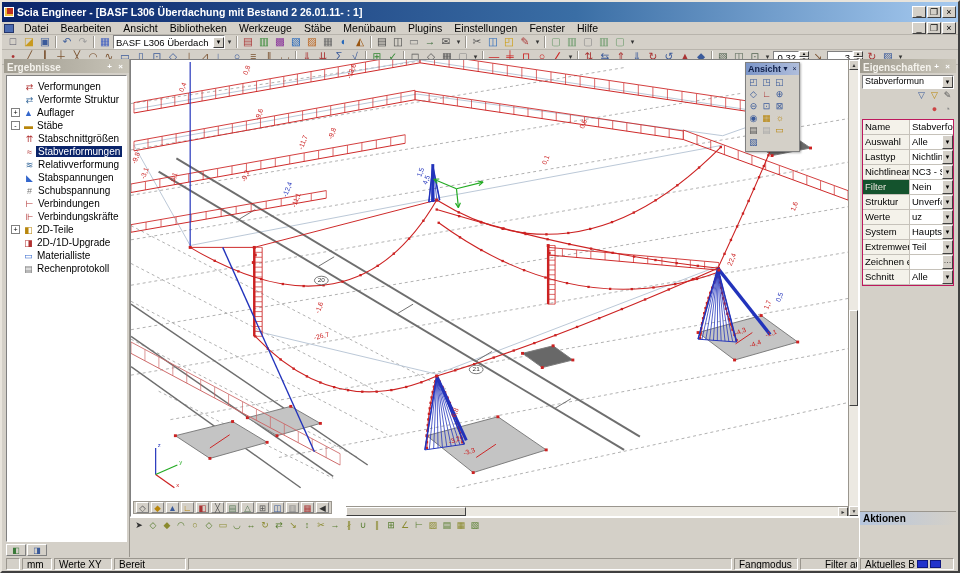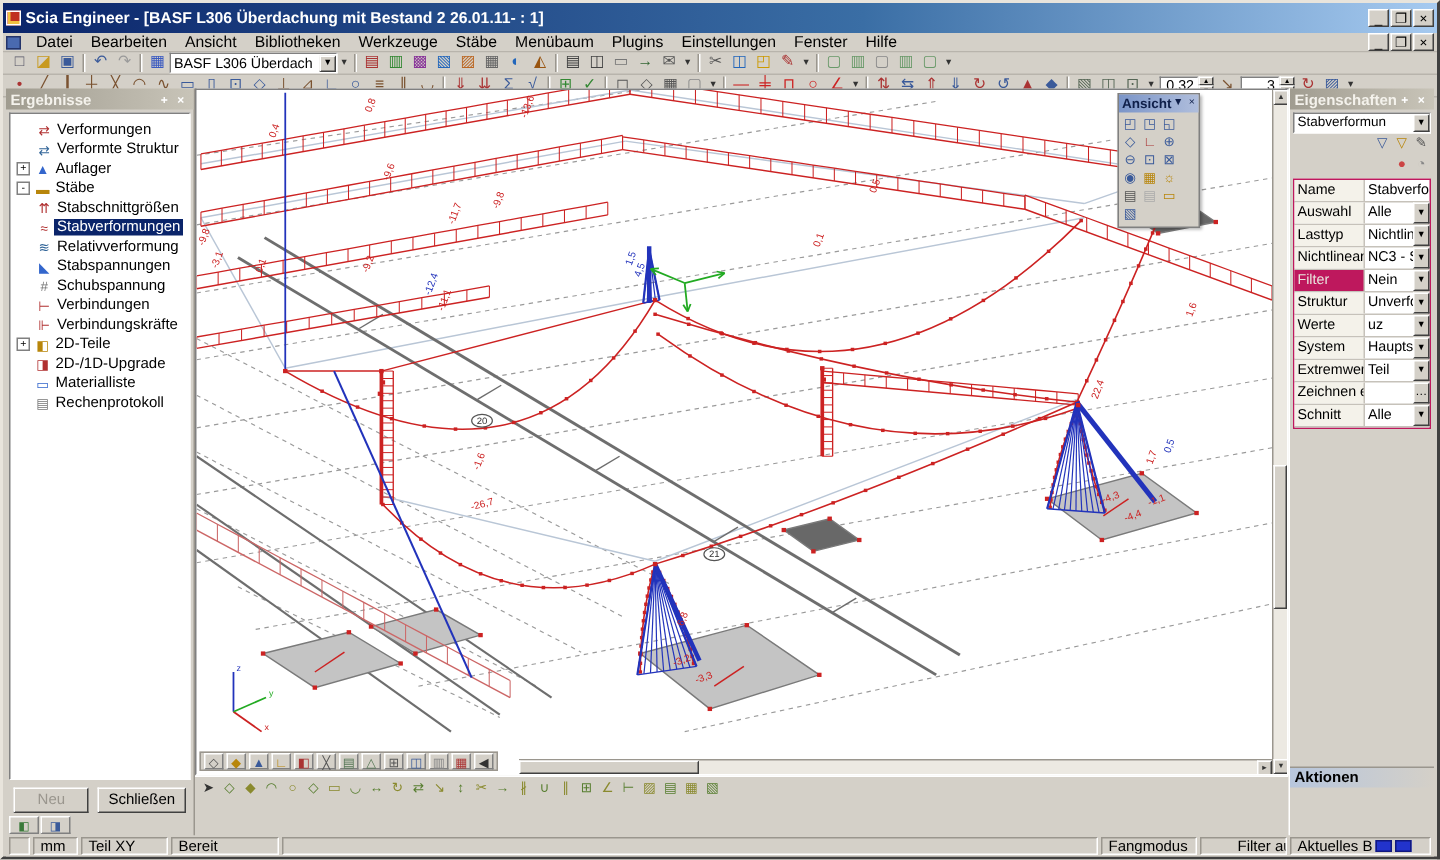--- a/index.html
+++ b/index.html
@@ -126,21 +126,21 @@
     border-color:#808080 #fff #fff #808080; display:flex; align-items:flex-start; }
   .prop-combo .ctext { flex:1; font-size:9px; padding:0 2px; white-space:nowrap; overflow:hidden; }
   .prop-combo .cbtn { width:11px; height:12px; background:#d4d0c8; border:1px solid;
     border-color:#fff #404040 #404040 #fff; font-size:6px; line-height:10px; text-align:center; }
   .prop-iconrow { display:flex; justify-content:flex-end; padding:1px 2px; }
   .prop-iconrow .tbi { width:13px; height:12px; font-size:9px; line-height:11px; }
   .pgrid { margin:2px; border:1px solid #be185d; background:#fff; }
   .prow { display:flex; height:15px; border-bottom:1px solid #c6c2ba; font-size:9.5px; }
   .plabel { width:47px; background:#f4f2ea; border-right:1px solid #c6c2ba; padding:1px 2px;
     white-space:nowrap; overflow:hidden; }
-  .plabel.sel { background:#be185d; color:#e8e4dc; }
+  .plabel.sel { background:#14532d; color:#e8e4dc; }
   .pval { flex:1; padding:1px 2px; white-space:nowrap; overflow:hidden; }
   .pdrop { width:11px; background:#d4d0c8; border:1px solid;
     border-color:#fff #404040 #404040 #fff; font-size:6px; line-height:12px; text-align:center; }
   .pellipsis { width:11px; background:#d4d0c8; border:1px solid;
     border-color:#fff #404040 #404040 #fff; font-size:8px; line-height:10px; text-align:center; }
 
   
   .actions { height:46px; border-top:1px solid #9a968e; display:flex; flex-direction:column; }
   .act-cap { height:13px; background:linear-gradient(90deg,#b7c6dd,#d4d0c8); font-size:10px;
     font-weight:bold; padding:0 3px; line-height:13px; color:#000; }
@@ -386,24 +386,20 @@
             <span class="expand-spacer"></span>
             <span class="tree-icon" style="color: rgb(51, 102, 204);">▭</span>
             <span class="tree-label">Materialliste</span>
           </div>
           <div class="tree-row" style="padding-left: 4px;">
             <span class="expand-spacer"></span>
             <span class="tree-icon" style="color: rgb(119, 119, 119);">▤</span>
             <span class="tree-label">Rechenprotokoll</span>
           </div>
         </div>
-      <div class="btnrow">
-        <span class="btn disabled">Neu</span>
-        <span class="btn">Schließen</span>
-      </div>
       <div class="tabsrow" id="sidebar-tabs">
           <span class="tabsq" style="color: rgb(58, 122, 58);">◧</span>
           <span class="tabsq" style="color: rgb(58, 90, 154);">◨</span>
         </div>
     </div>
 
     <div class="centercol">
       <div class="viewport">
         <svg id="scene" viewBox="0 0 727 466" preserveAspectRatio="none">
             <line x1="0" y1="46" x2="300" y2="0" stroke="#9a9a9a" stroke-width="0.8" stroke-dasharray="3,3"></line>
@@ -1133,20 +1129,20 @@
       </div>
       <div class="actions">
         <div class="act-cap">Aktionen</div>
       </div>
     </div>
   </div>
 
   <div class="statusbar" id="statusbar">
       <span class="scell" style="width: 14px;"></span>
       <span class="scell" style="width: 30px;">mm</span>
-      <span class="scell" style="width: 58px;">Teil XY</span>
+      <span class="scell" style="width: 58px;">Werte XY</span>
       <span class="scell" style="width: 72px;">Bereit</span>
       <span class="sspacer"></span>
       <span class="scell statuscell-flex" style="width: 64px;">Fangmodus</span>
       <span class="scell statuscell-flex" style="width: 58px; padding-left: 24px;">Filter aus</span>
       <span class="scell statuscell-flex" style="width: 94px;">Aktuelles B<span class="bluebox"></span><span class="bluebox"></span></span>
     </div>
 </div>
 
 </body></html>

